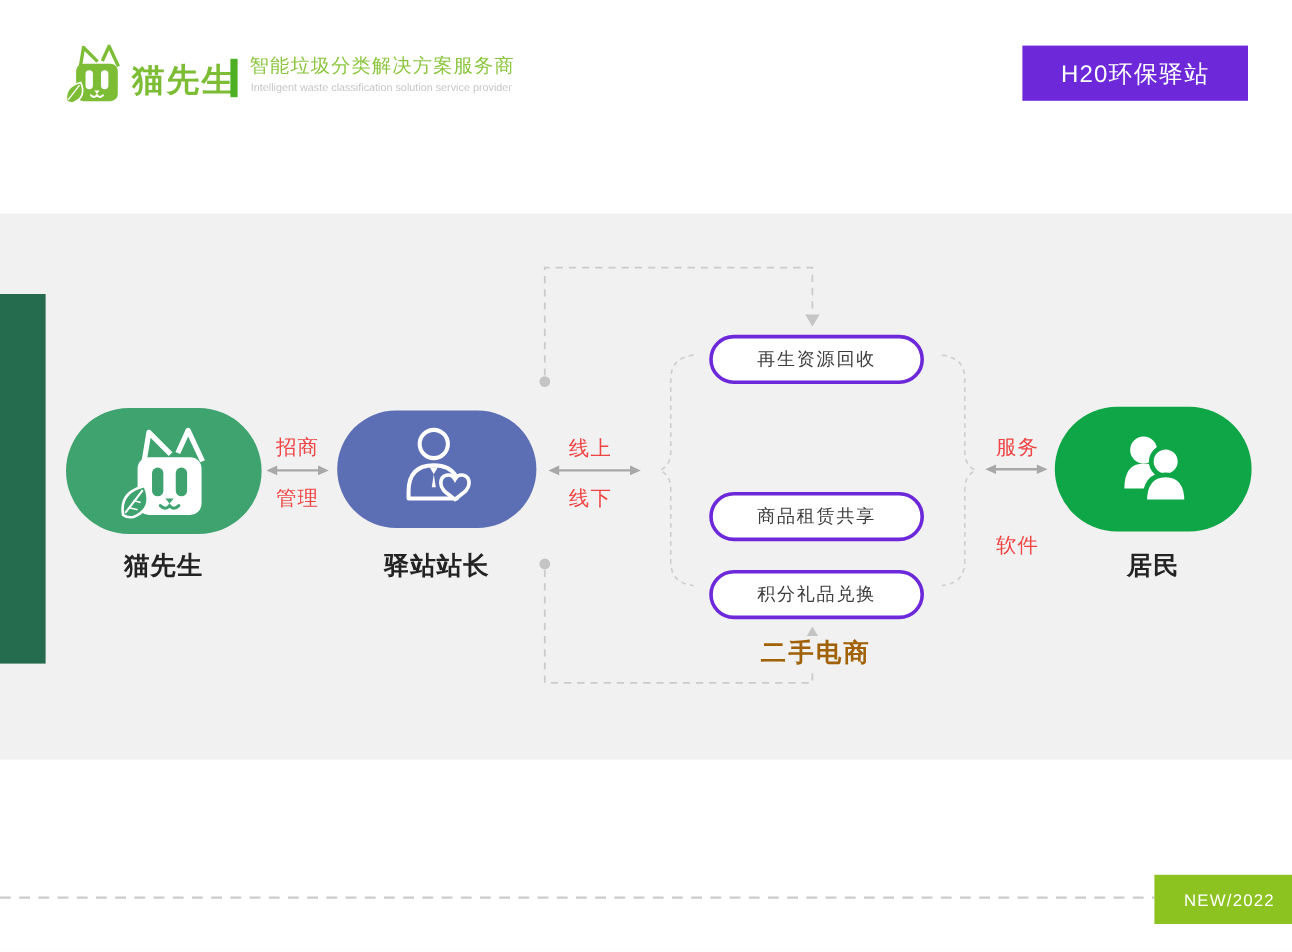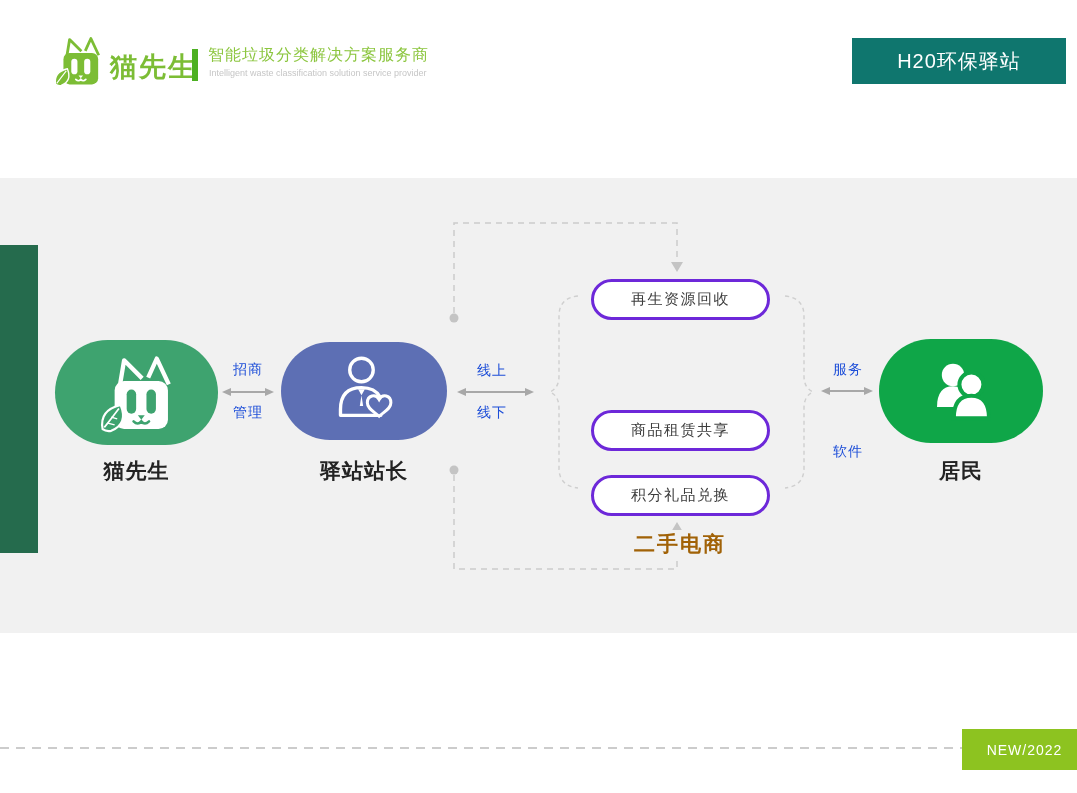--- a/index.html
+++ b/index.html
@@ -7,41 +7,41 @@
   body { font-family:"Liberation Sans","DejaVu Sans",sans-serif; }
   #stage { position:relative; width:1077px; height:793px; background:#ffffff; overflow:hidden; }
 
   
   .logo-wrap { position:absolute; left:50px; top:32px; width:420px; height:60px; }
   .logo-cat  { position:absolute; left:0; top:2px; width:56px; height:56px; }
   .logo-text { position:absolute; left:60px; top:17px; font-size:27px; font-weight:bold; color:#7cbd35; letter-spacing:2px; }
   .logo-sep  { position:absolute; left:142px; top:17px; width:6px; height:32px; background:#4db022; }
   .tagline-zh{ position:absolute; left:158px; top:13px; font-size:16px; color:#8cc63f; letter-spacing:1px; }
   .tagline-en{ position:absolute; left:159px; top:36px; font-size:9px; color:#c6c6c6; letter-spacing:0; white-space:nowrap; }
-  .banner { position:absolute; left:852px; top:38px; width:214px; height:46px; background:#0f766e;
+  .banner { position:absolute; left:852px; top:38px; width:188px; height:46px; background:#6d28d9;
             color:#fff; font-size:20px; letter-spacing:1px; display:flex; align-items:center; justify-content:center; }
 
   
   .gray-band { position:absolute; left:0; top:178px; width:1077px; height:455px; background:#f1f1f1; }
   .side-bar  { position:absolute; left:0; top:245px; width:38px; height:308px; background:#256b4d; }
 
   
   .pill { position:absolute; display:flex; align-items:center; justify-content:center; }
   .pill svg { display:block; }
   .pill-mao      { left:55px;  top:340px; width:163px; height:105px; background:#3ea36f; border-radius:53px; }
   .pill-master   { left:281px; top:342px; width:166px; height:98px;  background:#5d6fb4; border-radius:49px; }
   .pill-resident { left:879px; top:339px; width:164px; height:104px; background:#0fa648; border-radius:52px; }
 
   .node-label { position:absolute; font-size:21px; font-weight:bold; color:#232323; text-align:center; letter-spacing:1px; }
   .lbl-mao      { left:55px;  top:457px; width:163px; }
   .lbl-master   { left:281px; top:457px; width:166px; }
   .lbl-resident { left:879px; top:457px; width:164px; }
 
   
-  .conn-label { position:absolute; font-size:14px; color:#1d4ed8; text-align:center; width:60px; letter-spacing:1px; }
+  .conn-label { position:absolute; font-size:17px; color:#ef4444; text-align:center; width:60px; letter-spacing:1px; }
 
   
   .svc-box { position:absolute; left:591px; width:179px; height:41px; background:#ffffff;
              border:3px solid #6d28d9; border-radius:21px; display:flex; align-items:center; justify-content:center;
              font-size:15px; color:#3c3c3c; letter-spacing:1.5px; }
   .group-label { position:absolute; left:595px; top:530px; width:170px; text-align:center;
                  font-size:21px; font-weight:bold; color:#a16207; letter-spacing:2px;
                  background:#f1f1f1; }
 
   

